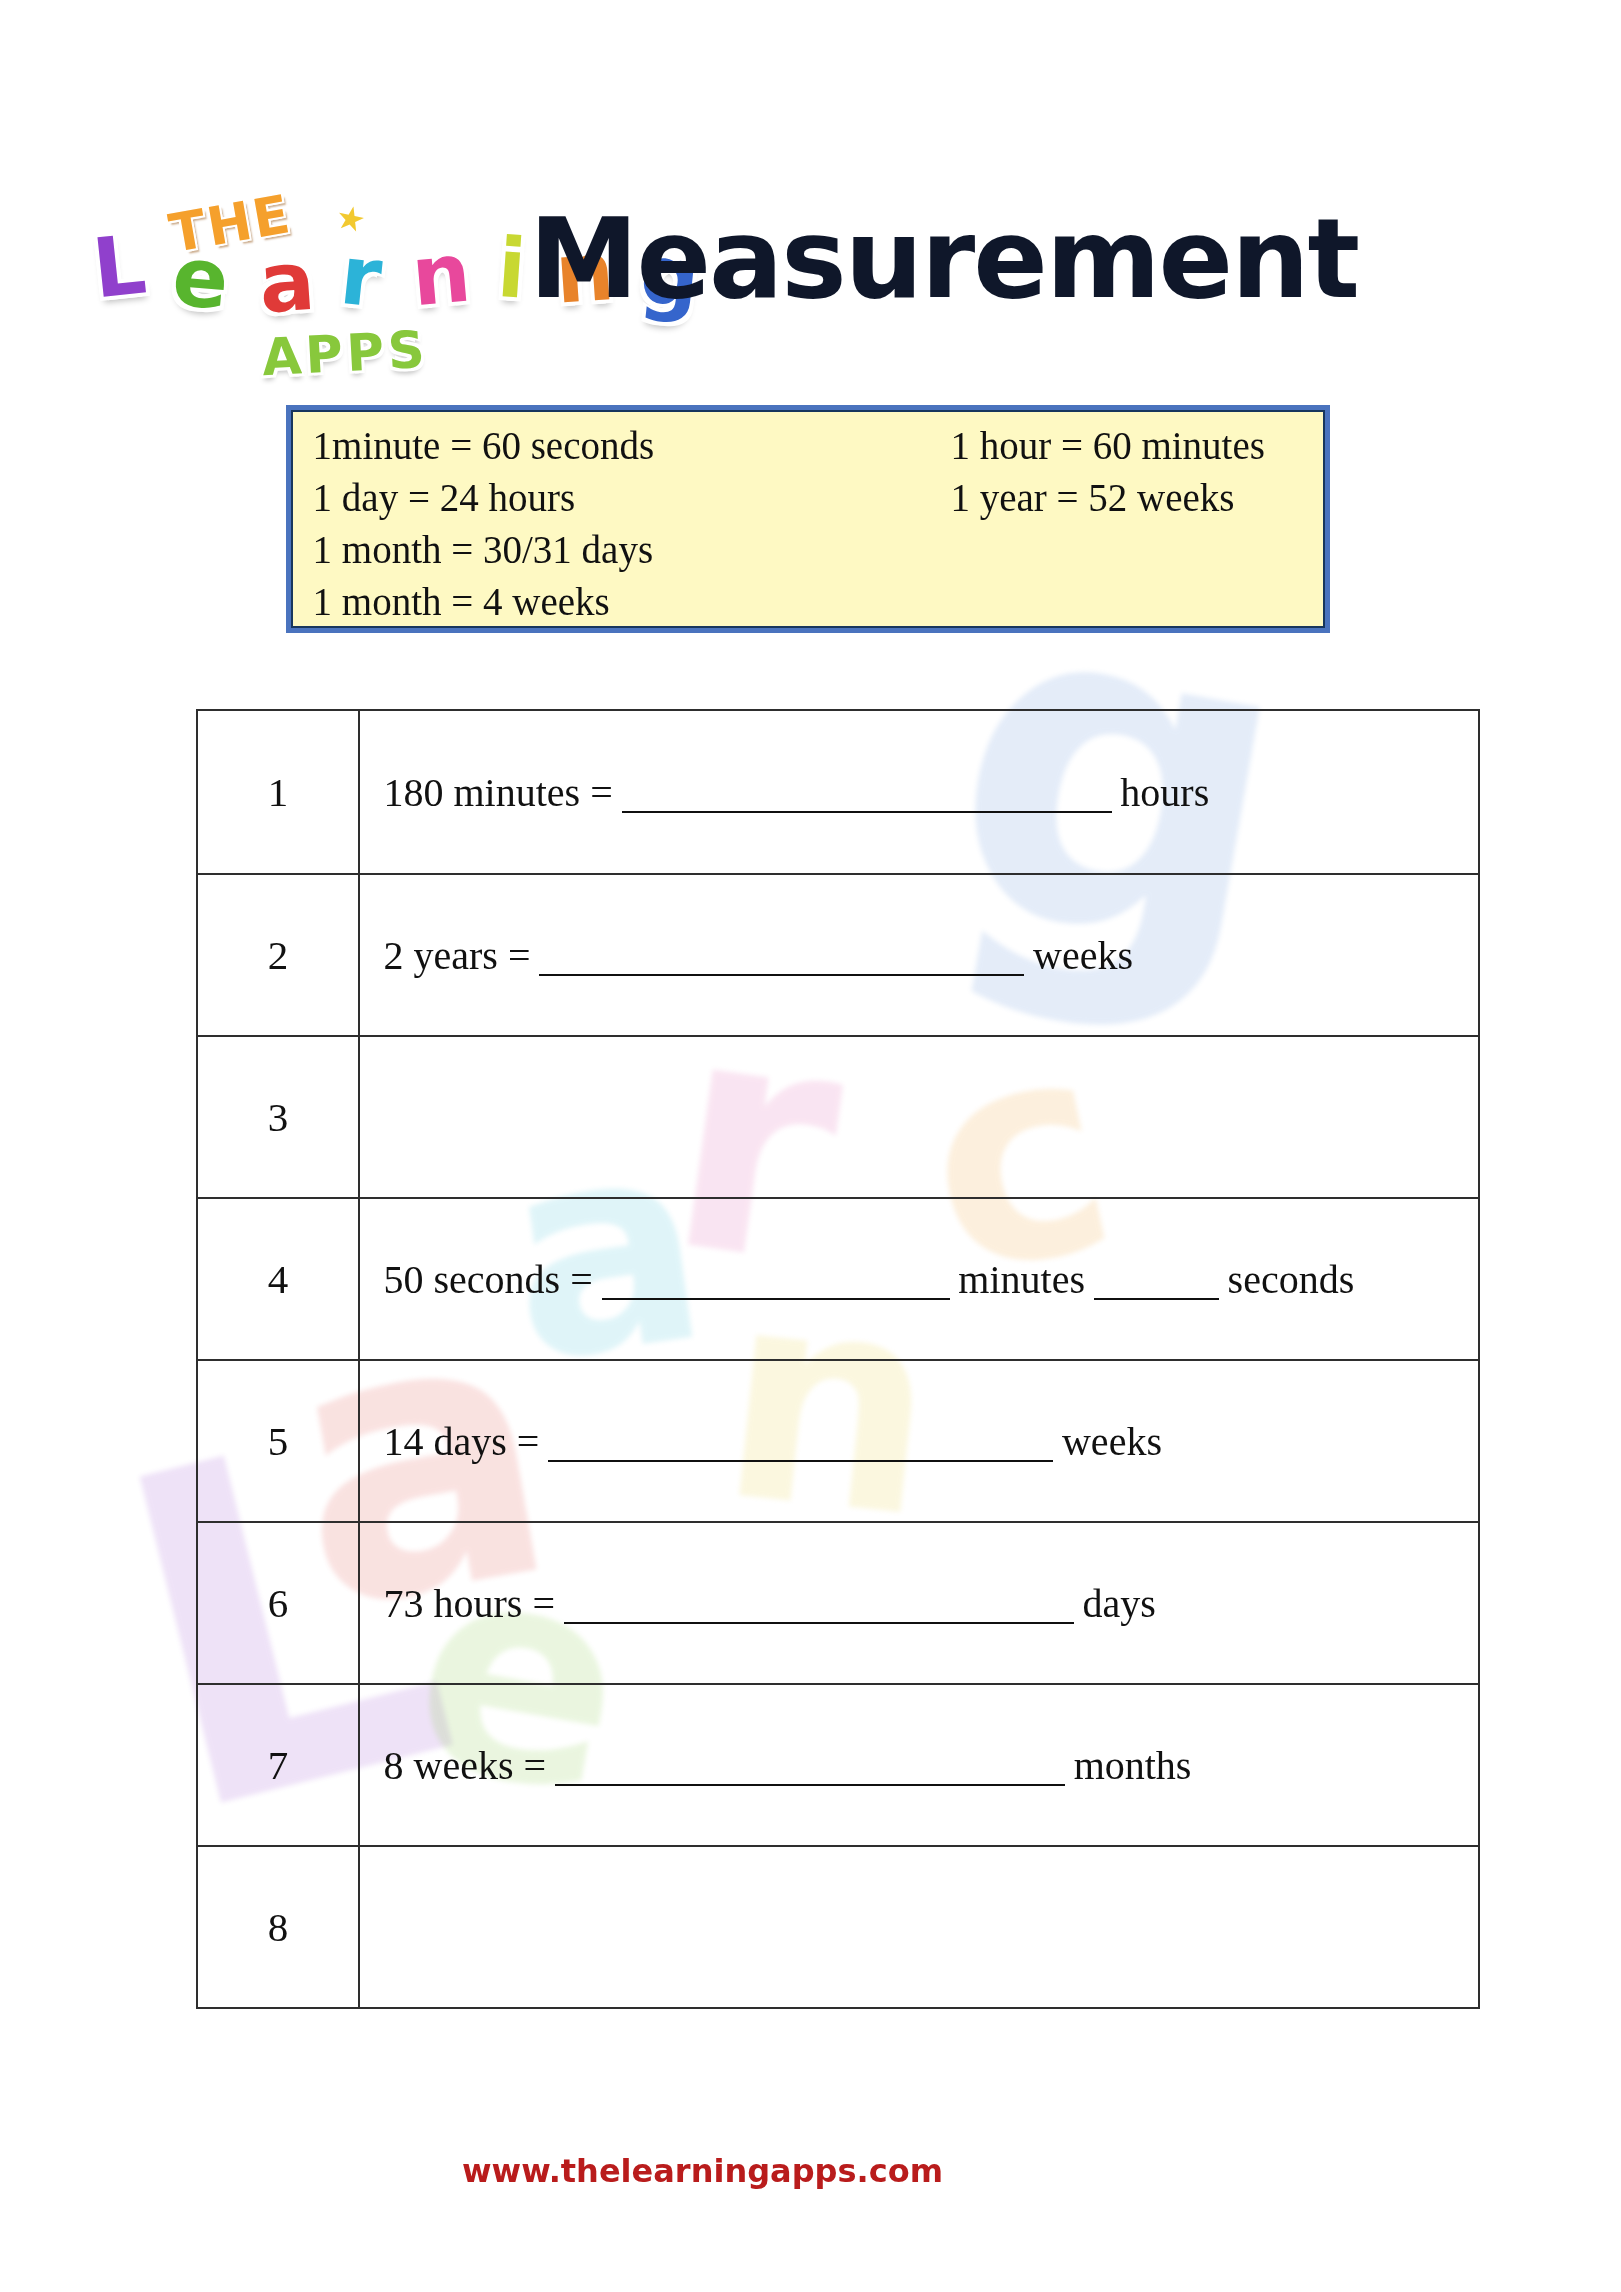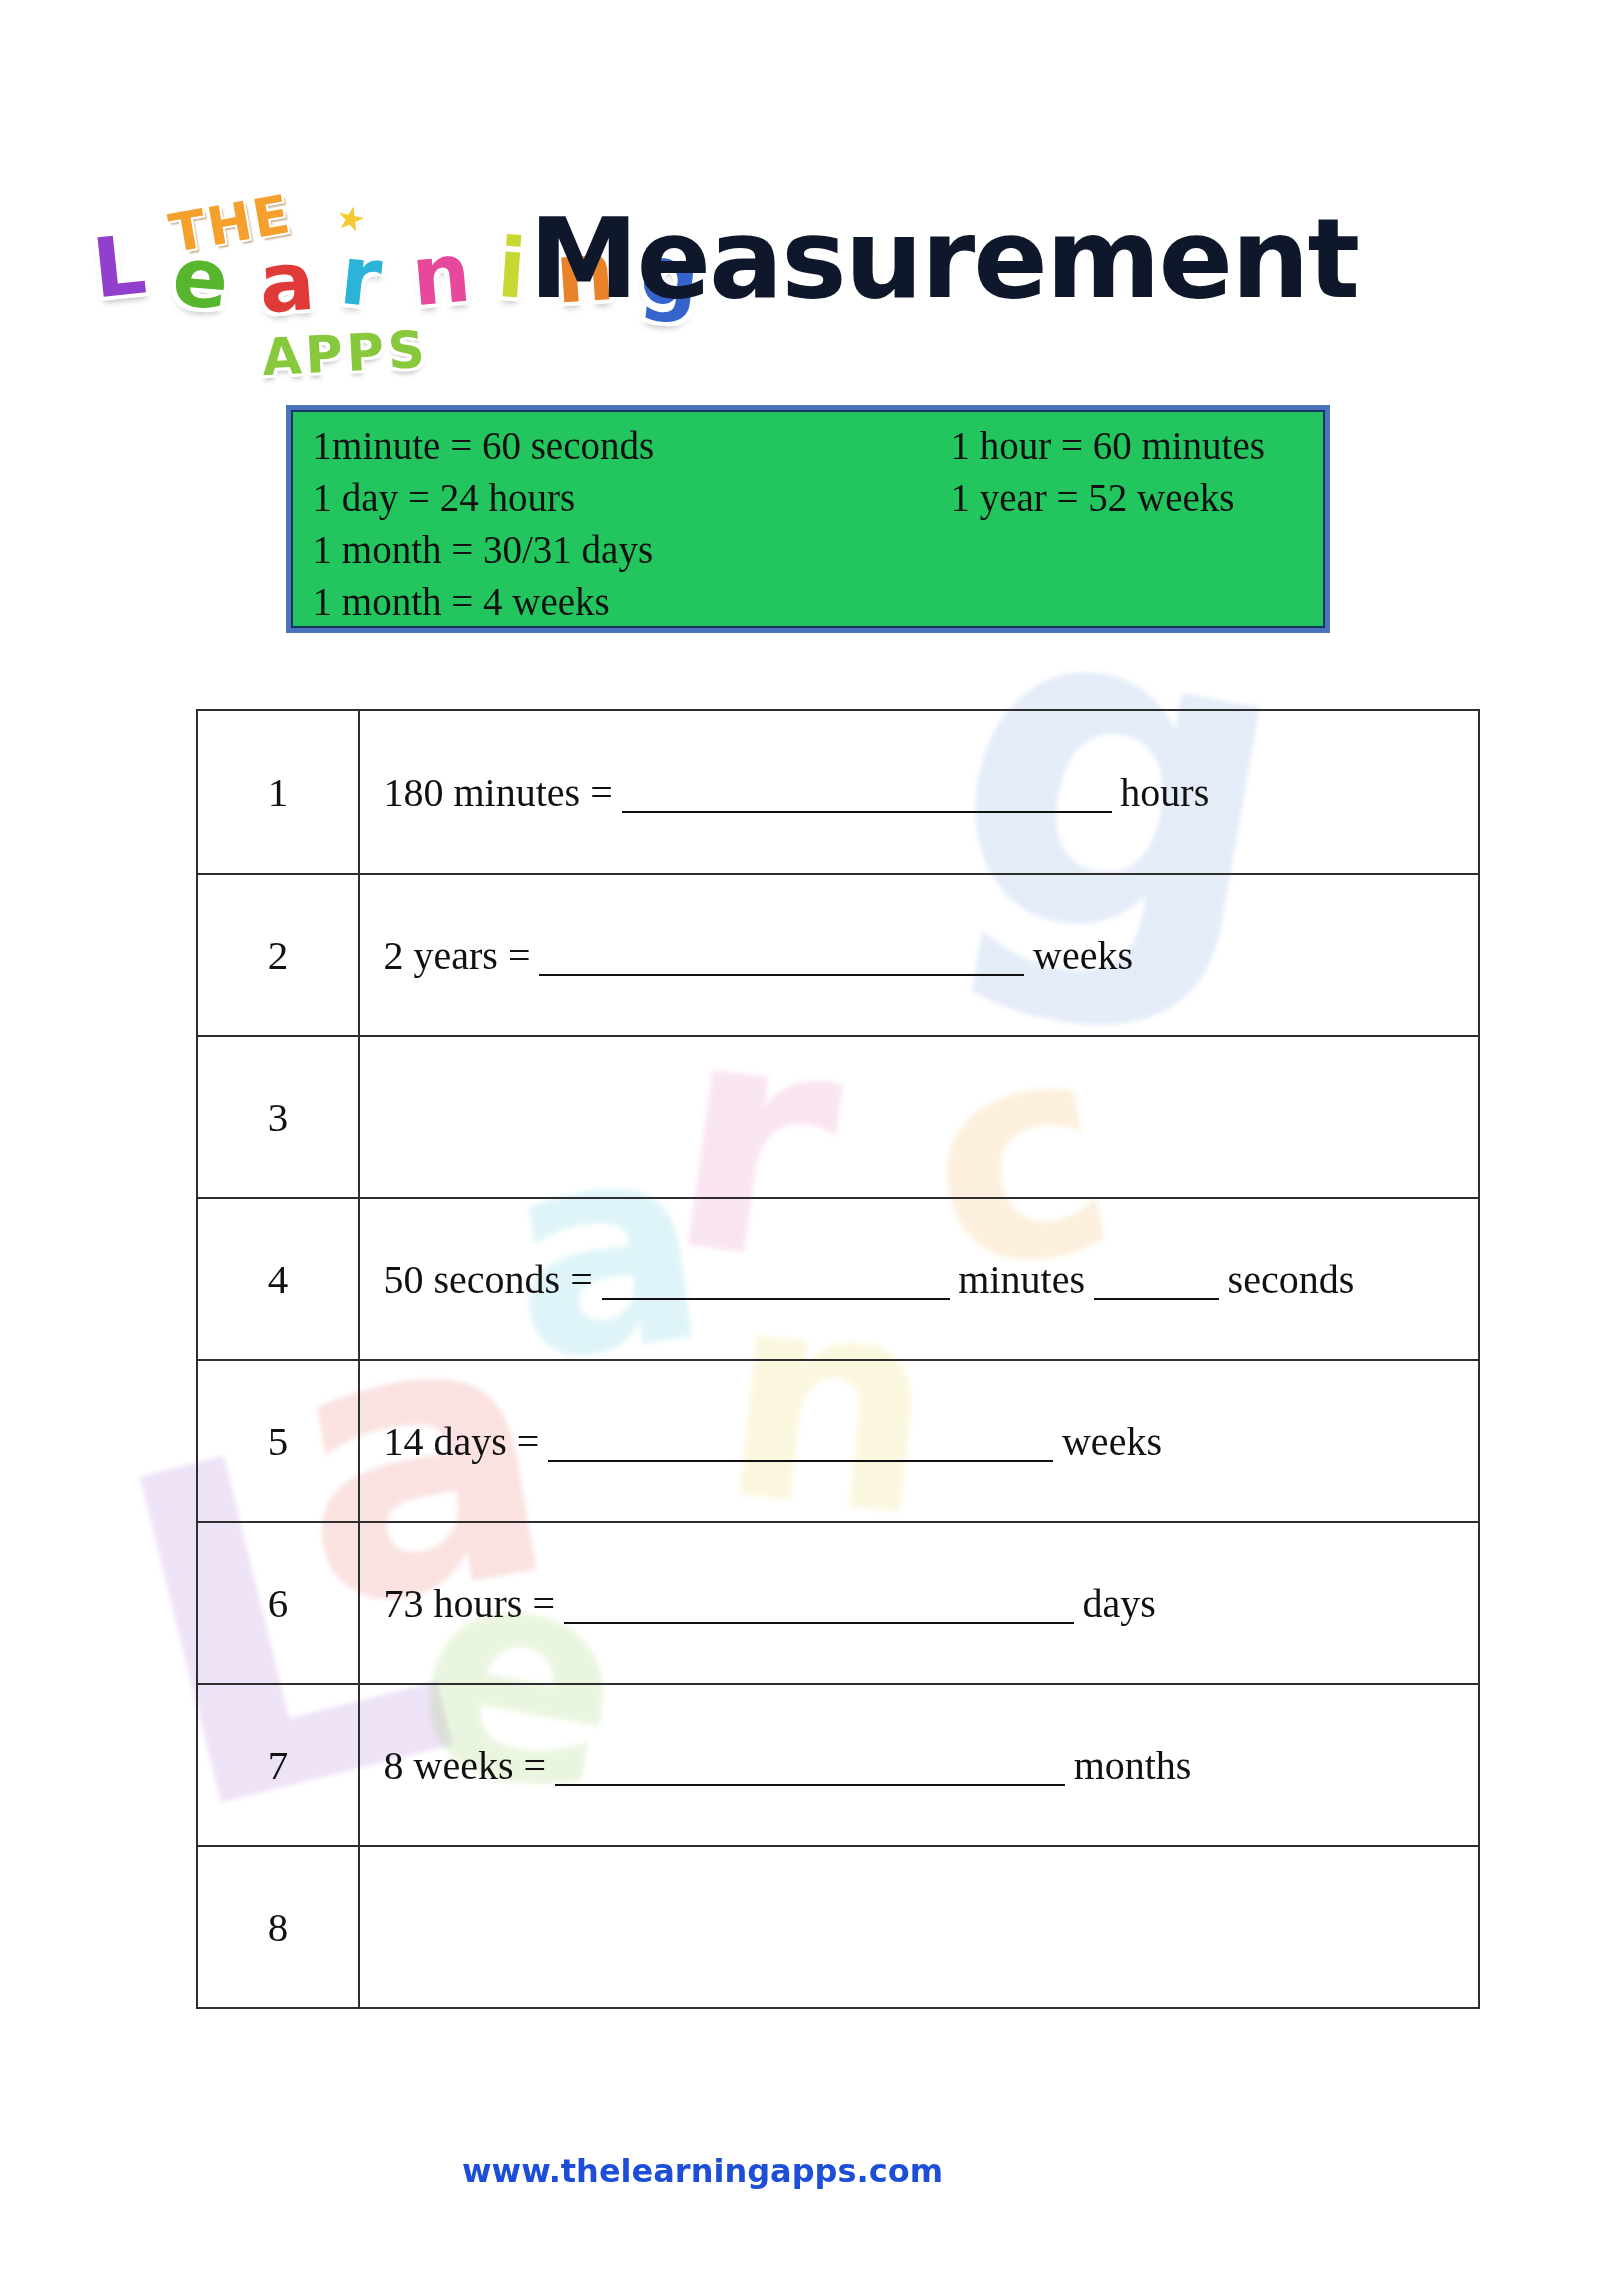--- a/index.html
+++ b/index.html
@@ -24,21 +24,21 @@
       text-shadow:-2px -2px 0 #fff,2px -2px 0 #fff,-2px 2px 0 #fff,2px 2px 0 #fff;transform:rotate(12deg);}
 
   
   .title{position:absolute;left:529px;top:204px;width:882px;z-index:3;
       font-family:"DejaVu Sans",sans-serif;font-weight:bold;font-size:110px;
       letter-spacing:-2px;color:#0f172a;line-height:1;}
 
   
   .refbox{position:absolute;left:286px;top:405px;width:1044px;height:228px;z-index:3;
       box-sizing:border-box;border:5.9px solid #4a73be;box-shadow:inset 0 0 0 2px #17365d;
-      background:#22c55e;display:flex;padding:9.8px 0 0 21.6px;font-size:39px;line-height:52px;}
+      background:#fef9c3;display:flex;padding:9.8px 0 0 21.6px;font-size:39px;line-height:52px;}
   .refbox .col-left{width:63%;}
   .refbox .col-right{flex:1;}
   .refbox .indent{padding-left:13.7px;}
 
   
   .wm{position:absolute;left:0;top:0;width:1621px;height:2293px;z-index:1;pointer-events:none;}
   .wm span{position:absolute;font-family:"DejaVu Sans",sans-serif;font-weight:bold;
       opacity:0.16;filter:blur(2.9px);line-height:1;}
 
   
@@ -48,21 +48,21 @@
   .qrow:first-child{border-top:none;}
   .numcell{width:162px;box-sizing:border-box;border-right:2px solid #2e2e2e;
       display:flex;align-items:center;justify-content:center;font-size:41px;}
   .qcell{flex:1;display:flex;flex-direction:column;justify-content:center;
       padding:0 17.6px 0 23.5px;font-size:40px;line-height:53px;}
   .blank{display:inline-block;height:29px;border-bottom:2.9px solid #101010;
       vertical-align:-7.8px;margin:0 8.8px;}
 
   
   .footer{position:absolute;left:0;top:2152px;width:1405px;text-align:center;z-index:3;
-      font-family:"DejaVu Sans",sans-serif;font-weight:bold;font-size:32px;color:#1d4ed8;}
+      font-family:"DejaVu Sans",sans-serif;font-weight:bold;font-size:32px;color:#b91c1c;}
 </style>
 </head>
 <body>
 
 <div class="page">
 
   <div class="wm">
     <span style="left:961px;top:549px;font-size:451px;color:#5b8dd8;transform:rotate(10deg);">g</span>
     <span style="left:931px;top:1010px;font-size:294px;color:#f0a030;transform:rotate(-12deg);">c</span>
     <span style="left:676px;top:980px;font-size:323px;color:#e060b0;transform:rotate(8deg);">r</span>

